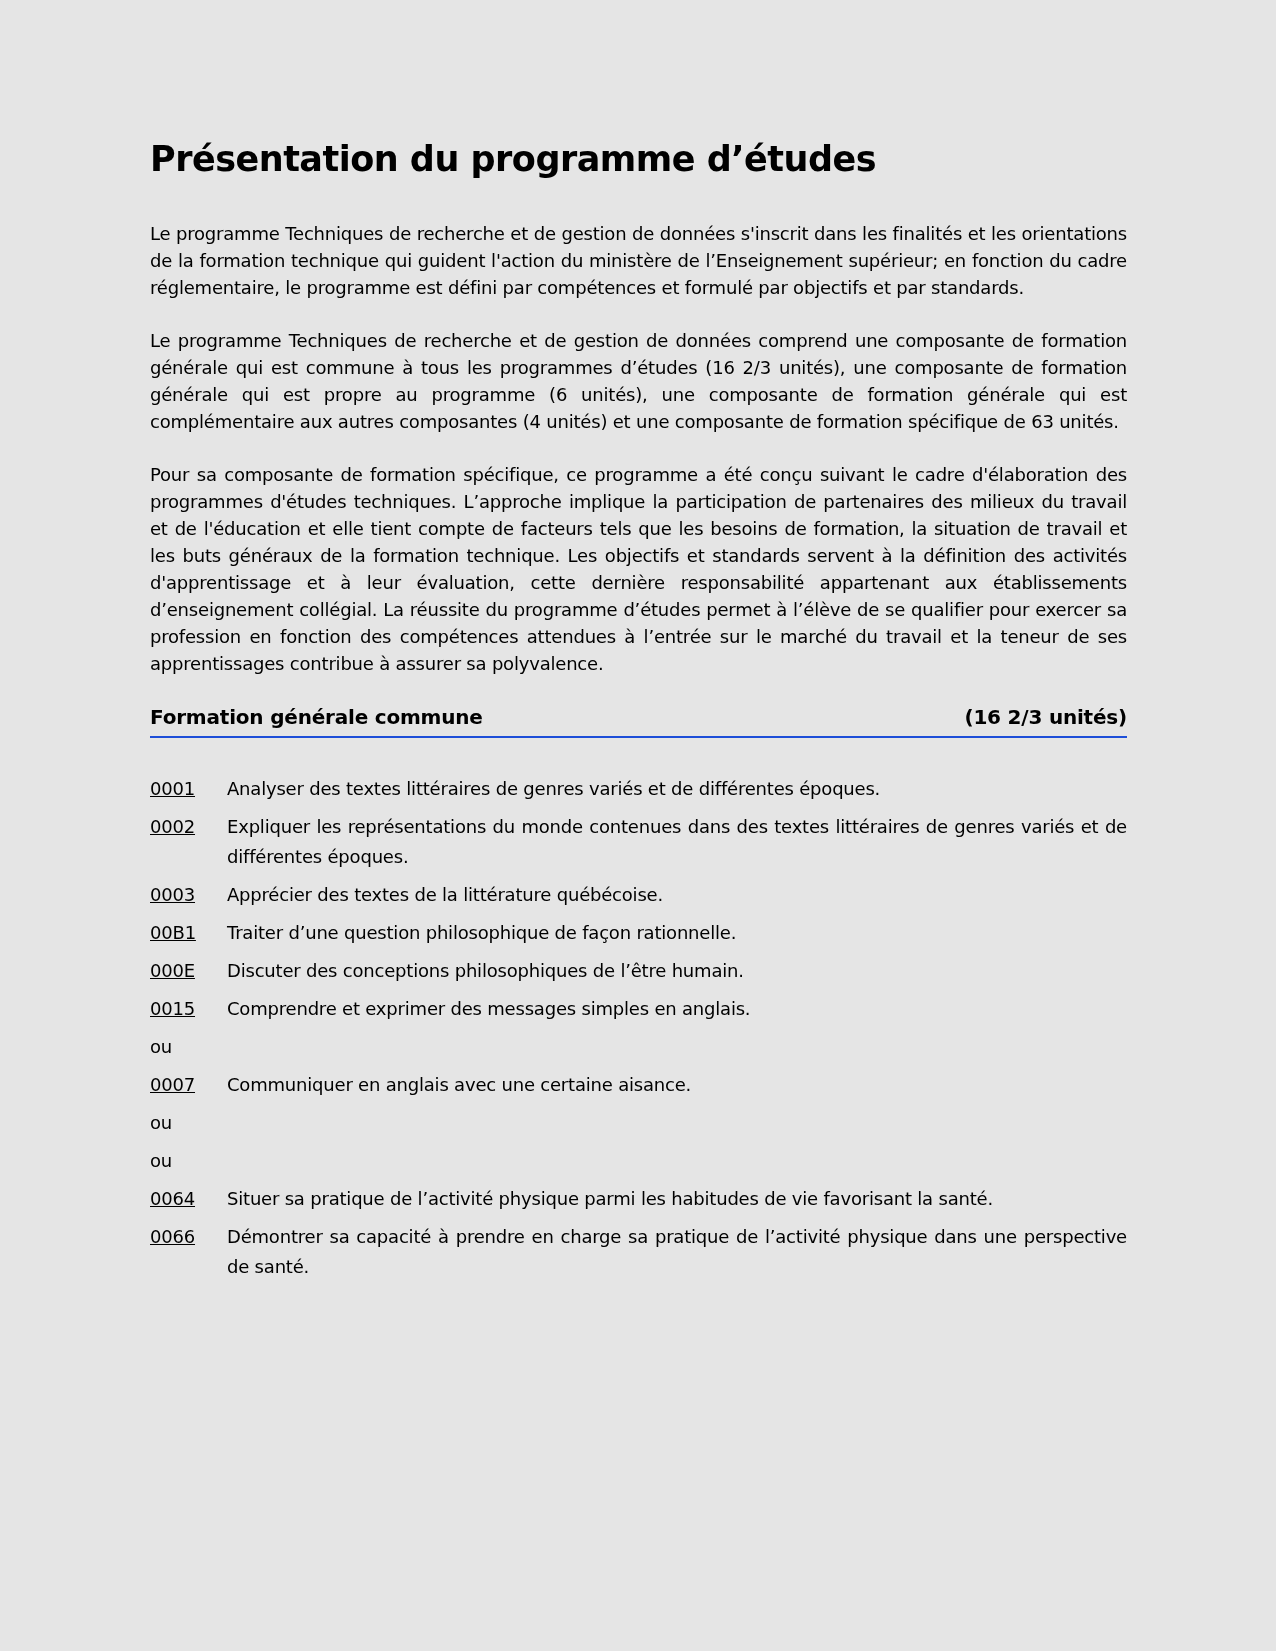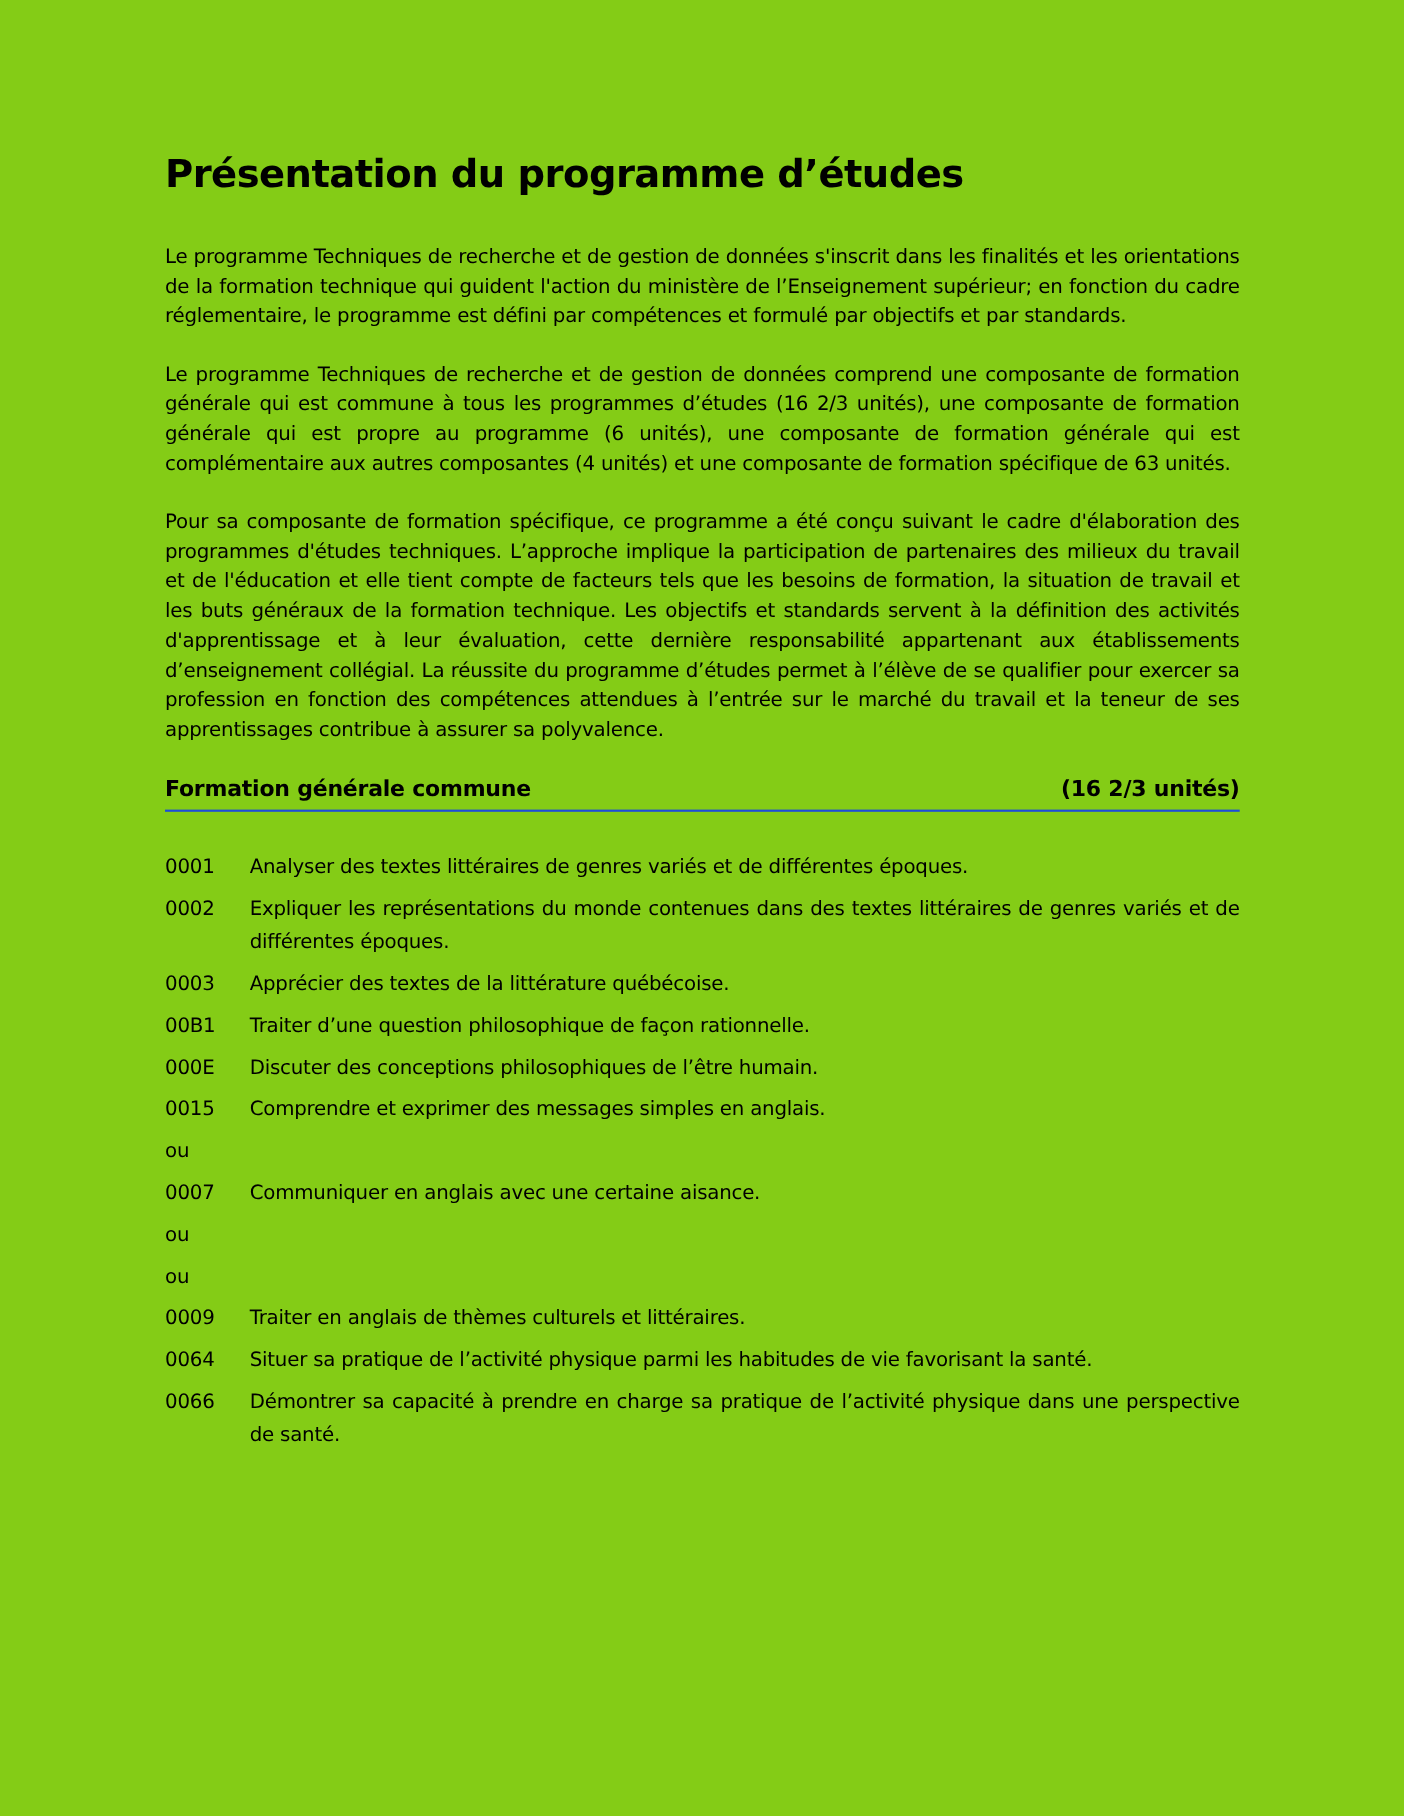--- a/index.html
+++ b/index.html
@@ -4,21 +4,21 @@
 <style>
   html, body {
     margin: 0;
     padding: 0;
     background: #ffffff;
   }
   .page {
     position: relative;
     width: 1276px;
     height: 1651px;
-    background: #84cc16;
+    background: #e5e5e5;
     color: #000000;
     font-family: "DejaVu Sans", sans-serif;
     overflow: hidden;
   }
   .content {
     position: absolute;
     left: 150px;
     top: 0;
     width: 977px;
   }
@@ -55,20 +55,21 @@
   .course-row {
     display: flex;
     align-items: flex-start;
     font-size: 18px;
     line-height: 30px;
     margin-bottom: 8px;
     letter-spacing: -0.2px;
   }
   .course-code {
     flex: 0 0 77px;
+    text-decoration: underline;
   }
   .course-label {
     flex: 1 1 auto;
     text-align: justify;
   }
   .or-row {
     font-size: 18px;
     line-height: 30px;
     margin-bottom: 8px;
     letter-spacing: -0.2px;
@@ -142,24 +143,20 @@
       <div class="course-row">
         <span class="course-code">0007</span>
         <span class="course-label">Communiquer en anglais avec une certaine aisance.</span>
       </div>
 
       <div class="or-row">ou</div>
 
 
       <div class="or-row">ou</div>
 
-      <div class="course-row">
-        <span class="course-code">0009</span>
-        <span class="course-label">Traiter en anglais de thèmes culturels et littéraires.</span>
-      </div>
 
       <div class="course-row">
         <span class="course-code">0064</span>
         <span class="course-label">Situer sa pratique de l’activité physique parmi les habitudes de vie favorisant la santé.</span>
       </div>
 
 
       <div class="course-row">
         <span class="course-code">0066</span>
         <span class="course-label">Démontrer sa capacité à prendre en charge sa pratique de l’activité physique dans une perspective de santé.</span>

